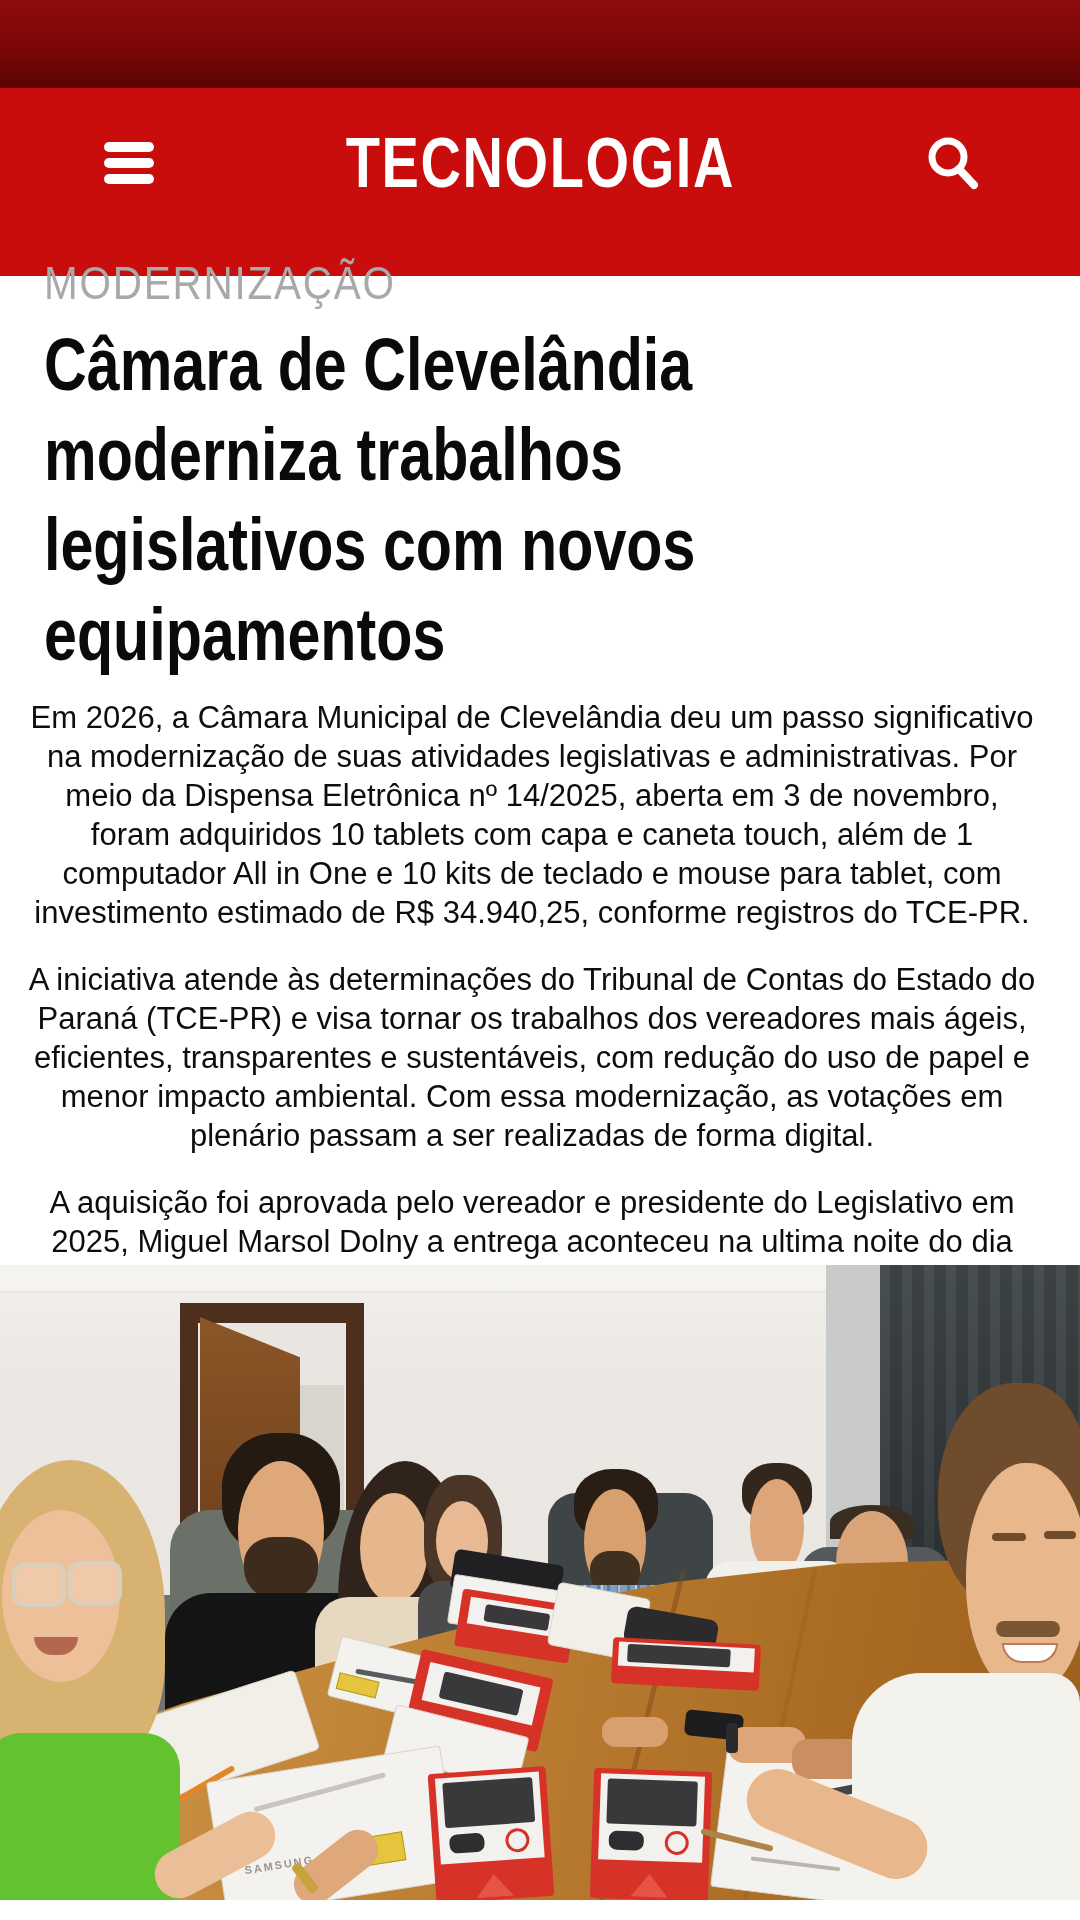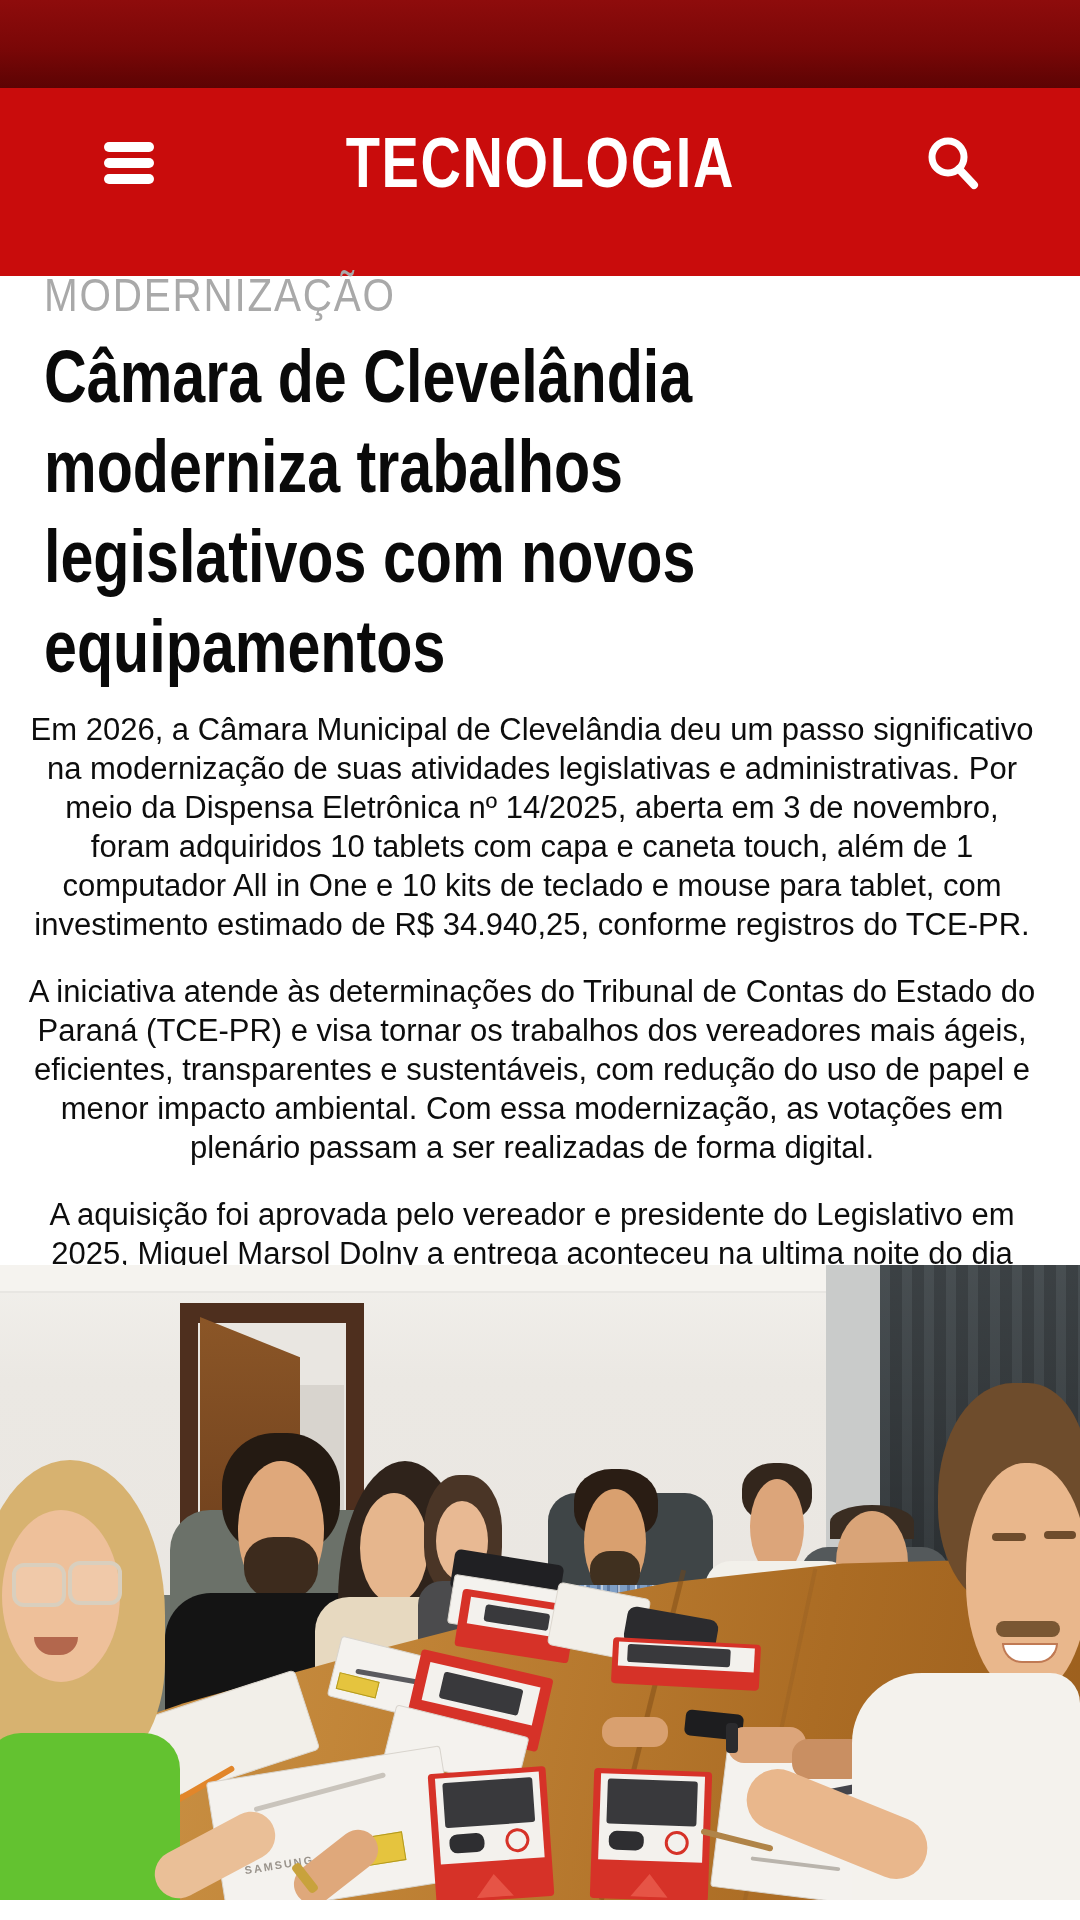--- a/index.html
+++ b/index.html
@@ -13,21 +13,21 @@
             flex-direction:column;justify-content:center;gap:6px;cursor:pointer;background:none;border:none;padding:0;}
   .menu-btn span{display:block;width:50px;height:10px;border-radius:6px;background:#fff;}
   .appbar-title{position:absolute;left:0;top:0;width:1080px;height:150px;display:flex;
                 align-items:center;justify-content:center;color:#fff;font-weight:bold;
                 font-size:70px;letter-spacing:2px;margin:0;}
   .appbar-title .cond{display:inline-block;transform:scaleX(.8);transform-origin:50% 50%;}
   .search-btn{position:absolute;right:92px;top:43px;width:70px;height:64px;background:none;border:none;
               padding:0;cursor:pointer;display:flex;align-items:center;justify-content:center;}
   
   .article{position:relative;width:1080px;}
-  .category{margin:32px 0 0 44px;font-size:46px;line-height:50px;color:#a9a9a9;
+  .category{margin:20px 0 0 44px;font-size:46px;line-height:50px;color:#a9a9a9;
             letter-spacing:2px;font-weight:400;}
   .category .cond{display:inline-block;transform:scaleX(.88);transform-origin:0 50%;}
   .headline{margin:12px 0 0 44px;font-size:74px;line-height:90px;color:#0a0a0a;
             font-weight:bold;transform:scaleX(.8);transform-origin:0 0;letter-spacing:0;}
   .headline span{display:block;white-space:nowrap;}
   .bodytext{margin-top:18px;padding:0 26px;font-size:31px;line-height:39px;color:#0d0d0d;
             text-align:center;}
   .bodytext p{margin:0 16px 28px 0;}
   
   .photo{position:absolute;left:0;top:1265px;width:1080px;height:635px;overflow:hidden;

